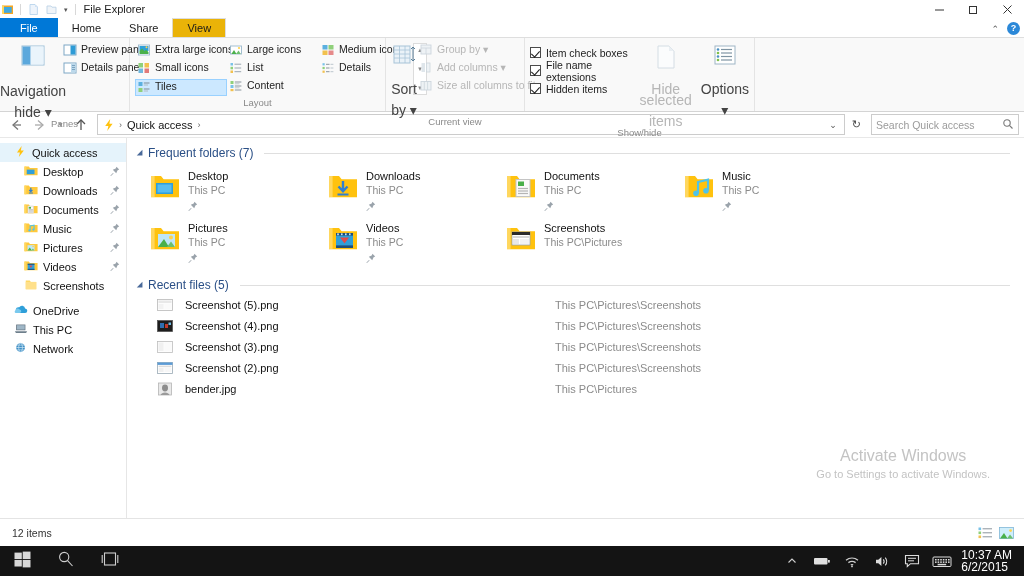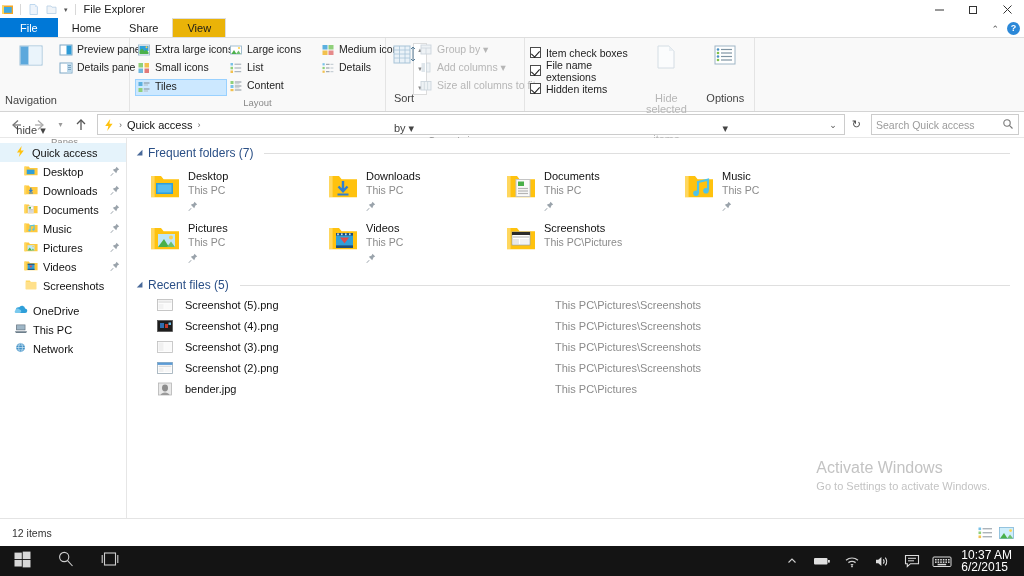--- a/index.html
+++ b/index.html
@@ -101,22 +101,22 @@
     text-align: center; padding-bottom: 2px; height: 14px;
   }
 
   
   .bigbtn {
     width: 56px; display: flex; flex-direction: column;
     align-items: center; justify-content: flex-start;
     padding-top: 3px;
   }
   .bigbtn .lbl {
-    font-size: 11px; color: #444; text-align: center;
-    line-height: 11px; margin-top: 19px;
+    font-size: 14px; color: #444; text-align: center;
+    line-height: 11px; margin-top: 10px;
   }
   .bigbtn.disabled .lbl { color: #b6b6b6; }
 
   
   .smallcol { display: flex; flex-direction: column; justify-content: flex-start; gap: 1px; padding-top: 2px; }
   .smallbtn {
     display: flex; align-items: flex-start; gap: 4px;
     height: 17px; padding: 0 5px 0 2px;
     font-size: 10.5px; color: #222; white-space: nowrap;
   }
@@ -242,22 +242,22 @@
   .filerow {
     height: 21px; display: flex; align-items: center;
     padding-left: 30px; font-size: 11px; color: #111;
   }
   .file-ico { width: 16px; height: 14px; flex: none; margin-right: 12px; position: relative; }
   .file-name { width: 370px; white-space: nowrap; }
   .file-path { color: #8b8b8b; white-space: nowrap; text-align: right; }
 
   
   .watermark {
-    position: absolute; right: 34px; bottom: 24px;
-    text-align: left; pointer-events: none;
+    position: absolute; right: 34px; bottom: 36px;
+    text-align: center; pointer-events: none;
   }
   .wm-1 { font-size: 16px; color: #c3c3c3; line-height: 20px; }
   .wm-2 { font-size: 11px; color: #c3c3c3; line-height: 16px; }
 
   
   .statusbar {
     height: 28px; flex: none; background: #ffffff;
     border-top: 1px solid #e4e4e4;
     display: flex; align-items: center;
     padding: 0 10px 0 12px;

